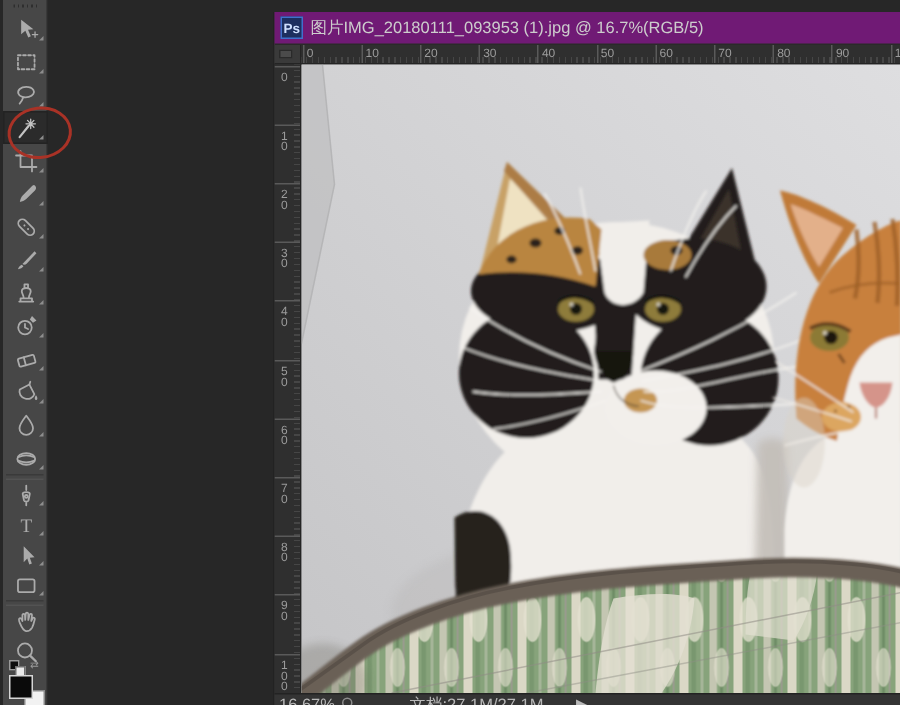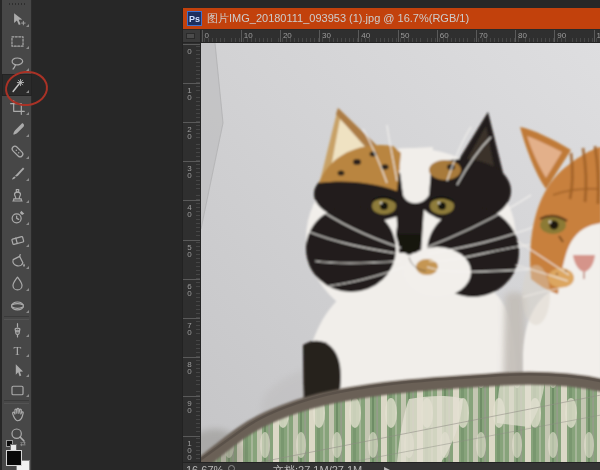--- a/index.html
+++ b/index.html
@@ -25,21 +25,21 @@
        border-radius:50%;transform:rotate(-6deg);z-index:30;pointer-events:none;}
   .swatches{position:absolute;left:0;top:438px;width:30px;height:32px;}
   .sw-mini-b{position:absolute;left:4px;top:2px;width:7px;height:7px;background:#0d0d0d;border:1px solid #9a9a9a;}
   .sw-mini-w{position:absolute;left:8px;top:6px;width:7px;height:7px;background:#e9e9e9;border:1px solid #6e6e6e;}
   .sw-reset{position:absolute;left:18px;top:2px;font-size:7px;color:#9a9a9a;line-height:7px;}
   .sw-back{position:absolute;left:14px;top:22px;width:14px;height:14px;background:#f2f2f2;border:1px solid #8a8a8a;}
   .sw-front{position:absolute;left:4px;top:12px;width:16px;height:16px;background:#0a0a0a;border:1px solid #d6d6d6;}
 
   
   .window{position:absolute;left:182px;top:8px;right:0;bottom:0;background:#333;border-left:1px solid #222;}
-  .titlebar{position:absolute;left:0;top:0;right:0;height:22px;background:#c2410c;
+  .titlebar{position:absolute;left:0;top:0;right:0;height:22px;background:#701a75;
             border-bottom:1px solid #2a2a2a;display:flex;align-items:center;}
   .psbadge{width:15px;height:15px;margin:0 5px 0 4px;background:#1d2f5f;border:1px solid #4070cc;
            color:#cfe0ff;font-size:9px;font-weight:bold;display:flex;align-items:center;justify-content:center;}
   .title-text{font-size:11px;color:#cdcdcd;white-space:nowrap;}
 
   .ruler-h{position:absolute;left:18px;right:0;top:22px;height:13px;background:#2f2f2f;
      border-bottom:1px solid #242424;overflow:hidden;
      background-image:repeating-linear-gradient(90deg,transparent 0 3px,#464646 3px 3.92px);
      background-size:100% 4px;background-position:0 bottom;background-repeat:no-repeat;}
   .ruler-v{position:absolute;left:0;top:35px;width:18px;bottom:8px;background:#2f2f2f;
@@ -212,21 +212,21 @@
       <span class="sw-front"></span>
     </div>
   </div>
 
   <div class="red-ellipse"></div>
 
   <div class="window">
 
     <div class="titlebar">
       <span class="psbadge">Ps</span>
-      <span class="title-text">图片IMG_20180111_093953 (1).jpg @ 16.7%(RGB/1)</span>
+      <span class="title-text">图片IMG_20180111_093953 (1).jpg @ 16.7%(RGB/5)</span>
     </div>
 
     <div class="ruler-corner">
         <i></i>
       </div>
     <div class="ruler-h">
         <i class="rh-tick" style="left: 0.5px;"></i>
         <span class="rh-label" style="left: 0.5px;">0</span>
         <i class="rh-tick" style="left: 39.7px;"></i>
         <span class="rh-label" style="left: 39.7px;">10</span>

